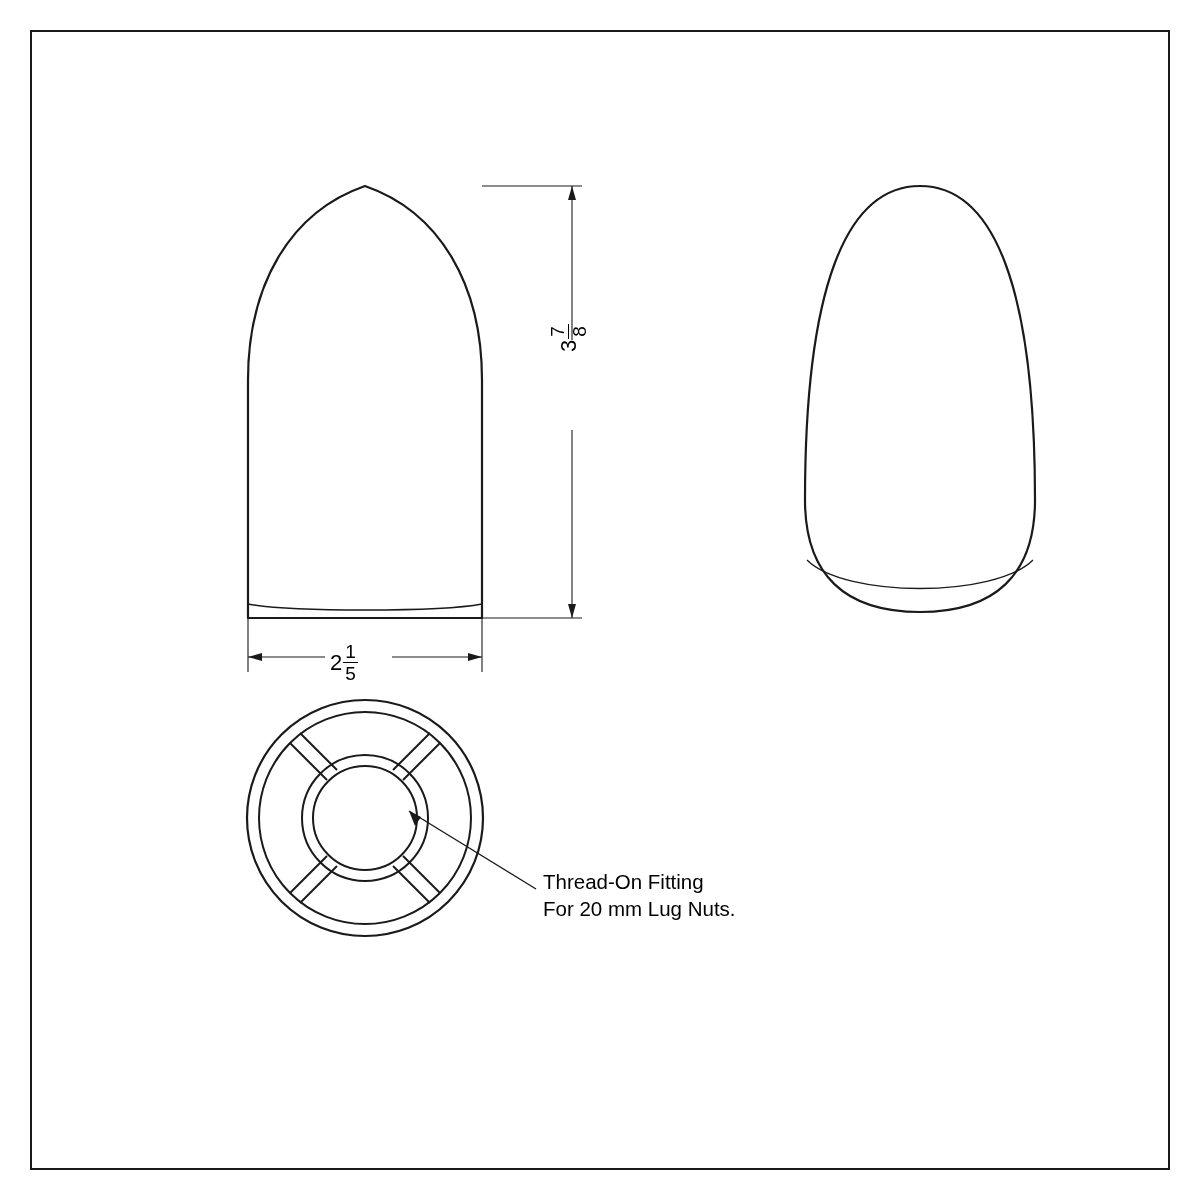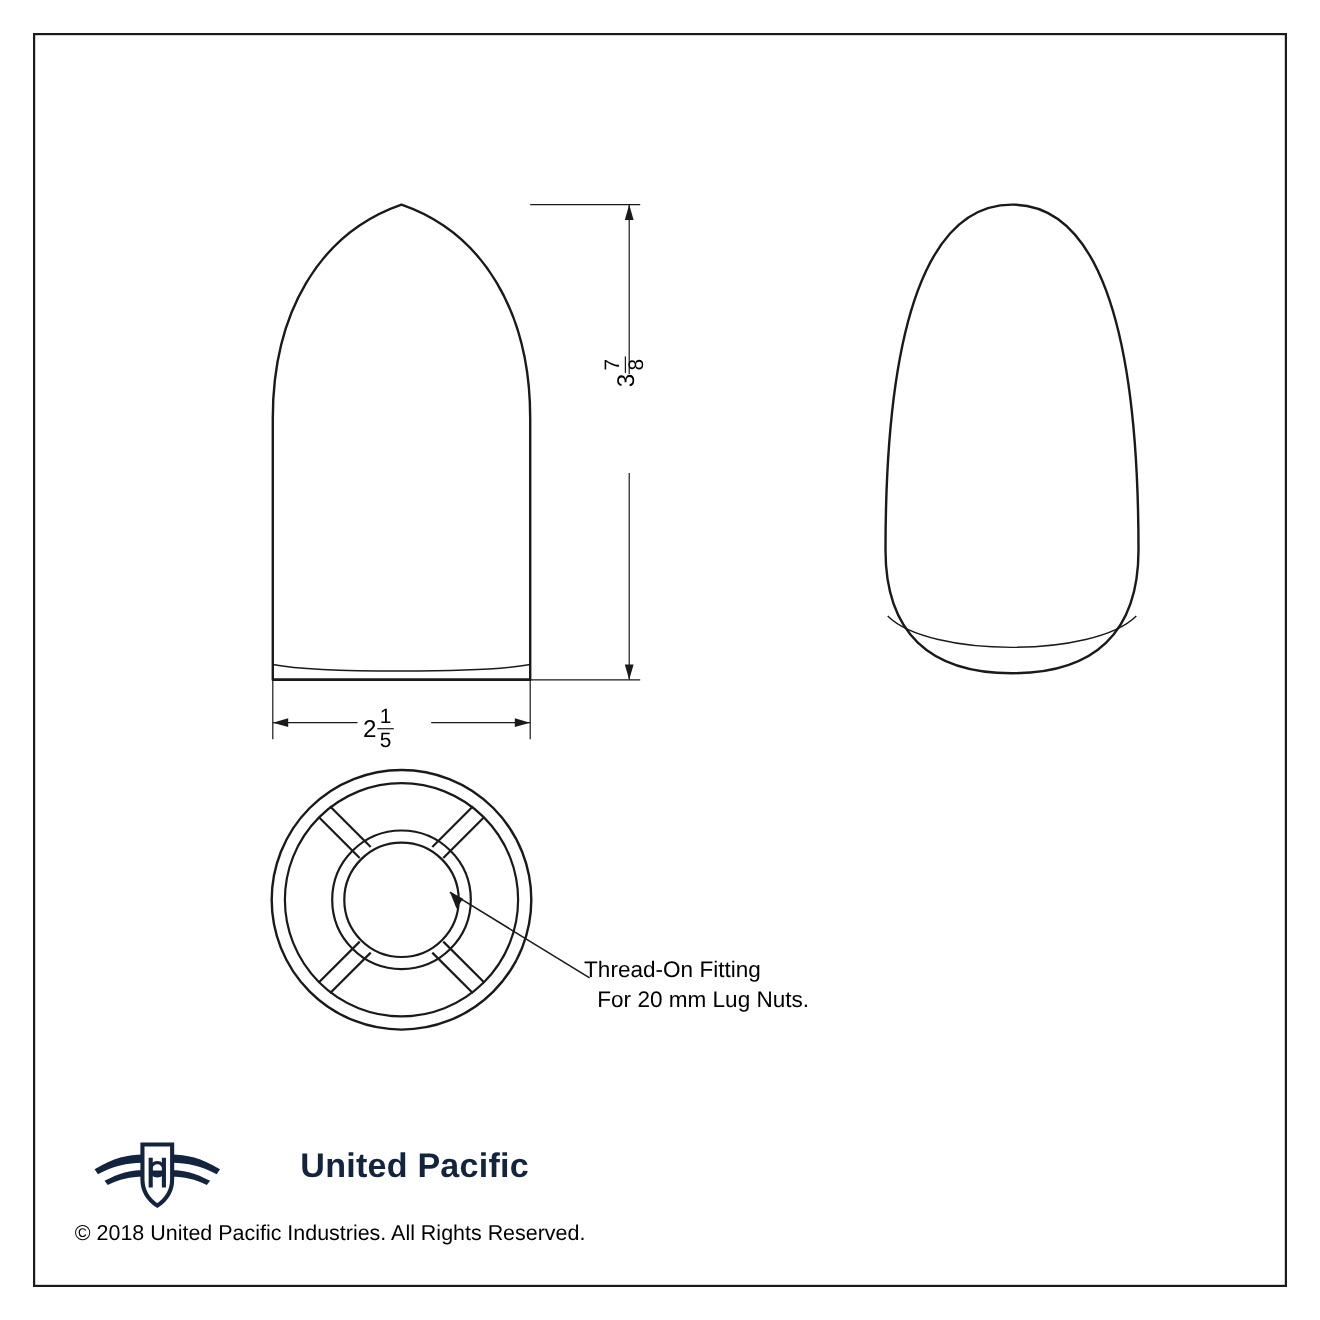--- a/index.html
+++ b/index.html
@@ -36,21 +36,21 @@
     width: 1200px;
     height: 1200px;
   }
   .callout-text {
     position: absolute;
     font-size: 20.5px;
     line-height: 27px;
     color: #000000;
     white-space: nowrap;
   }
-  #callout-line-1 { left: 531px; top: 868px; text-align: center; }
+  #callout-line-1 { left: 543px; top: 868px; text-align: center; }
   #callout-line-2 { left: 543px; top: 895px; }
 
   .dim-frac {
     position: absolute;
     color: #000;
     font-size: 22px;
   }
   .frac {
     display: inline-flex;
     flex-direction: column;
@@ -192,30 +192,14 @@
     <span class="whole">2</span>
     <span class="frac">
       <span class="num">1</span>
       <span class="den">5</span>
     </span>
   </div>
 
   <div class="callout-text" id="callout-line-1">Thread-On Fitting</div>
   <div class="callout-text" id="callout-line-2">For 20 mm Lug Nuts.</div>
 
-  <div id="logo-block">
-    <svg id="logo-mark" viewBox="0 0 160 96">
-
-      <path d="M 4 44 C 26 30 46 26 62 26 L 62 36 C 44 36 26 40 8 50 Z" fill="#13243f"></path>
-      <path d="M 156 44 C 134 30 114 26 98 26 L 98 36 C 116 36 134 40 152 50 Z" fill="#13243f"></path>
-      <path d="M 16 58 C 34 48 48 45 62 45 L 62 53 C 48 53 34 56 20 63 Z" fill="#13243f"></path>
-      <path d="M 144 58 C 126 48 112 45 98 45 L 98 53 C 112 53 126 56 140 63 Z" fill="#13243f"></path>
-
-      <path d="M 62 14 L 98 14 L 98 56 C 98 74 86 84 80 88 C 74 84 62 74 62 56 Z" fill="#ffffff" stroke="#13243f" stroke-width="5"></path>
-
-      <path d="M 72 30 L 72 66 M 88 30 L 88 66 M 72 48 L 88 48" stroke="#13243f" stroke-width="5" fill="none"></path>
-      <circle cx="80" cy="44" r="8" fill="none" stroke="#13243f" stroke-width="4"></circle>
-    </svg>
-    <div id="logo-wordmark">United Pacific</div>
-    <div id="copyright">© 2018 United Pacific Industries. All Rights Reserved.</div>
-  </div>
 
 </div>
 
 </body></html>

